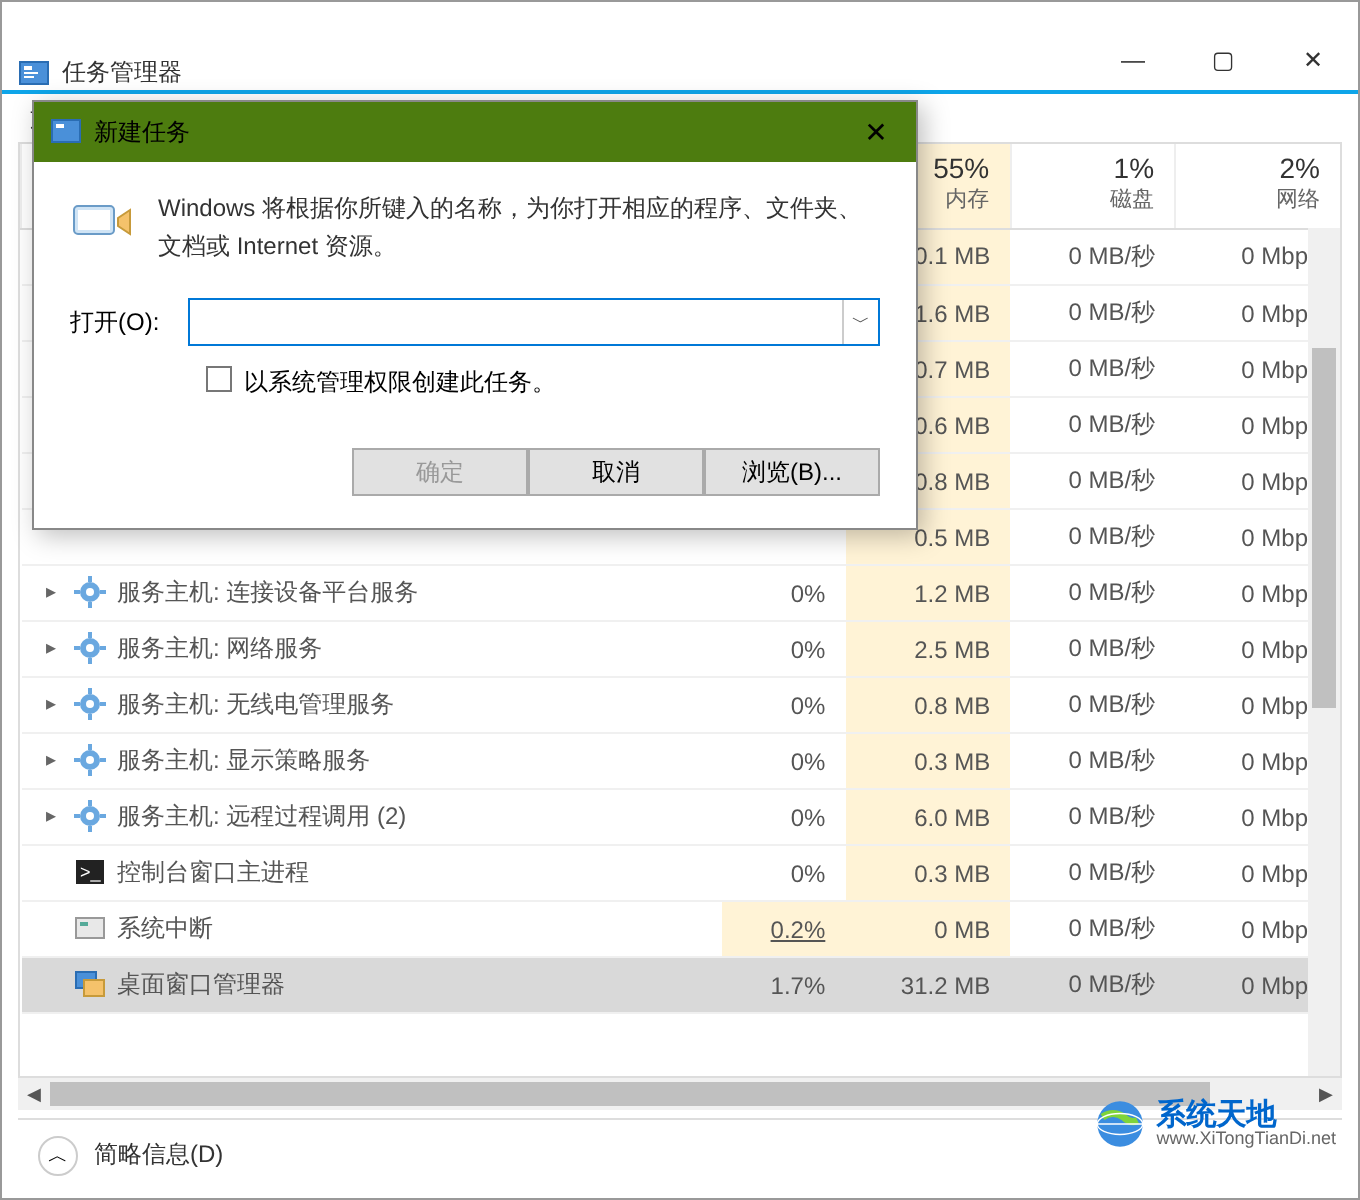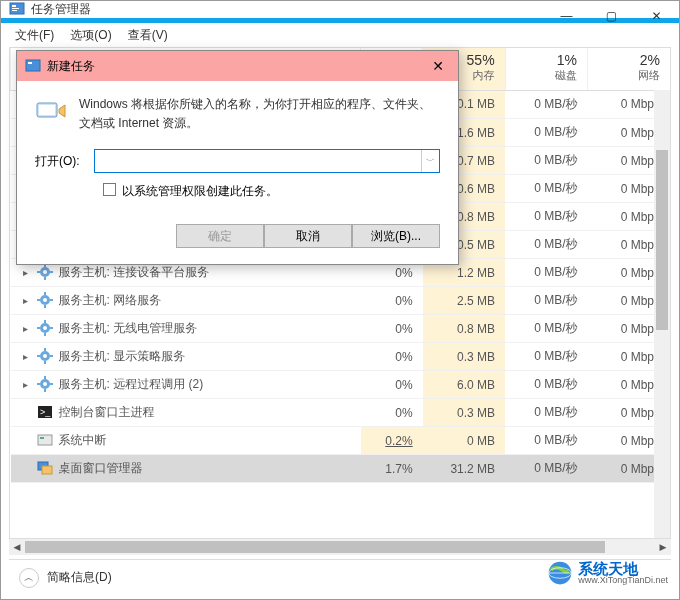--- a/index.html
+++ b/index.html
@@ -1,20 +1,20 @@
 <!DOCTYPE html>
 <html><head>
 <meta charset="utf-8">
 <style>
 * { box-sizing: border-box; margin: 0; padding: 0; font-family: "Microsoft YaHei", "Segoe UI", sans-serif; }
 body { width: 680px; height: 600px; background: #fff; position: relative; overflow: hidden; font-size: 12px; }
 
 .window { width: 680px; height: 600px; border: 1px solid #999; background: #fff; display: flex; flex-direction: column; }
 
-.titlebar { height: 22px; display: flex; align-items: flex-start; padding-left: 8px; border-bottom: 5px solid #0ea5e9; }
+.titlebar { height: 46px; display: flex; align-items: flex-end; padding-left: 8px; border-bottom: 2px solid #0ea5e9; }
 .titlebar .app-icon { width: 16px; height: 16px; margin-right: 6px; }
 .titlebar .title { flex: 1; color: #333; font-size: 12px; }
 .titlebar .win-btn { width: 45px; height: 30px; display: flex; align-items: center; justify-content: center; color: #333; }
 
 .menubar { height: 24px; display: flex; align-items: center; padding-left: 8px; gap: 4px; }
 .menubar .menu-item { padding: 4px 6px; color: #333; font-size: 12px; }
 
 .content { flex: 1; padding: 0 8px 4px 8px; display: flex; flex-direction: column; overflow: hidden; }
 
 .table-wrap { flex: 1; border: 1px solid #ddd; overflow: hidden; position: relative; }
@@ -30,29 +30,29 @@
 .table td.mem-cell.darker { background: #ffe9ab; }
 .table td.cpu-h { background: #fff3d6; text-decoration: underline; }
 .table tr.sel td { background: #d9d9d9 !important; }
 .expand { width: 10px; color: #666; font-size: 10px; display: inline-block; text-align: center; }
 .row-icon { width: 16px; height: 16px; display: inline-flex; align-items: center; justify-content: center; }
 
 .bottom-bar { height: 36px; border-top: 1px solid #ddd; display: flex; align-items: center; padding: 0 10px; gap: 8px; margin-top: 4px; }
 .bottom-bar .chev { width: 20px; height: 20px; border: 1px solid #ccc; border-radius: 50%; display: flex; align-items: center; justify-content: center; font-size: 10px; }
 .bottom-bar .link { color: #333; }
 
-.watermark { position: absolute; right: 12px; bottom: 13px; display: flex; align-items: center; gap: 4px; }
+.watermark { position: absolute; right: 12px; bottom: 24px; display: flex; align-items: center; gap: 4px; }
 .watermark .globe { width: 28px; height: 28px; }
 .watermark .txt { display: flex; flex-direction: column; line-height: 1; }
 .watermark .cn { color: #0066cc; font-weight: bold; font-size: 15px; }
 .watermark .en { color: #666; font-size: 9px; }
 
 
 .dialog { position: absolute; left: 16px; top: 50px; width: 443px; background: #fff; border: 1px solid #888; box-shadow: 3px 3px 12px rgba(0,0,0,0.25); }
-.dialog .dlg-title { height: 30px; display: flex; align-items: center; padding-left: 8px; background: #fca5a5; }
+.dialog .dlg-title { height: 30px; display: flex; align-items: center; padding-left: 8px; background: #4d7c0f; }
 .dialog .dlg-title .dlg-icon { width: 16px; height: 16px; margin-right: 6px; }
 .dialog .dlg-title .dlg-text { flex: 1; font-size: 12px; }
 .dialog .dlg-title .dlg-close { width: 40px; height: 30px; display: flex; align-items: center; justify-content: center; font-size: 14px; }
 .dialog .dlg-body { padding: 14px 18px 16px 18px; }
 .dialog .dlg-row1 { display: flex; gap: 12px; margin-bottom: 16px; }
 .dialog .run-icon { width: 32px; height: 32px; flex-shrink: 0; }
 .dialog .desc { font-size: 12px; color: #333; line-height: 1.6; }
 .dialog .dlg-row2 { display: flex; align-items: center; gap: 14px; margin-bottom: 10px; }
 .dialog .open-label { font-size: 12px; }
 .dialog .combo { flex: 1; height: 24px; border: 1px solid #0078d7; display: flex; align-items: center; }

